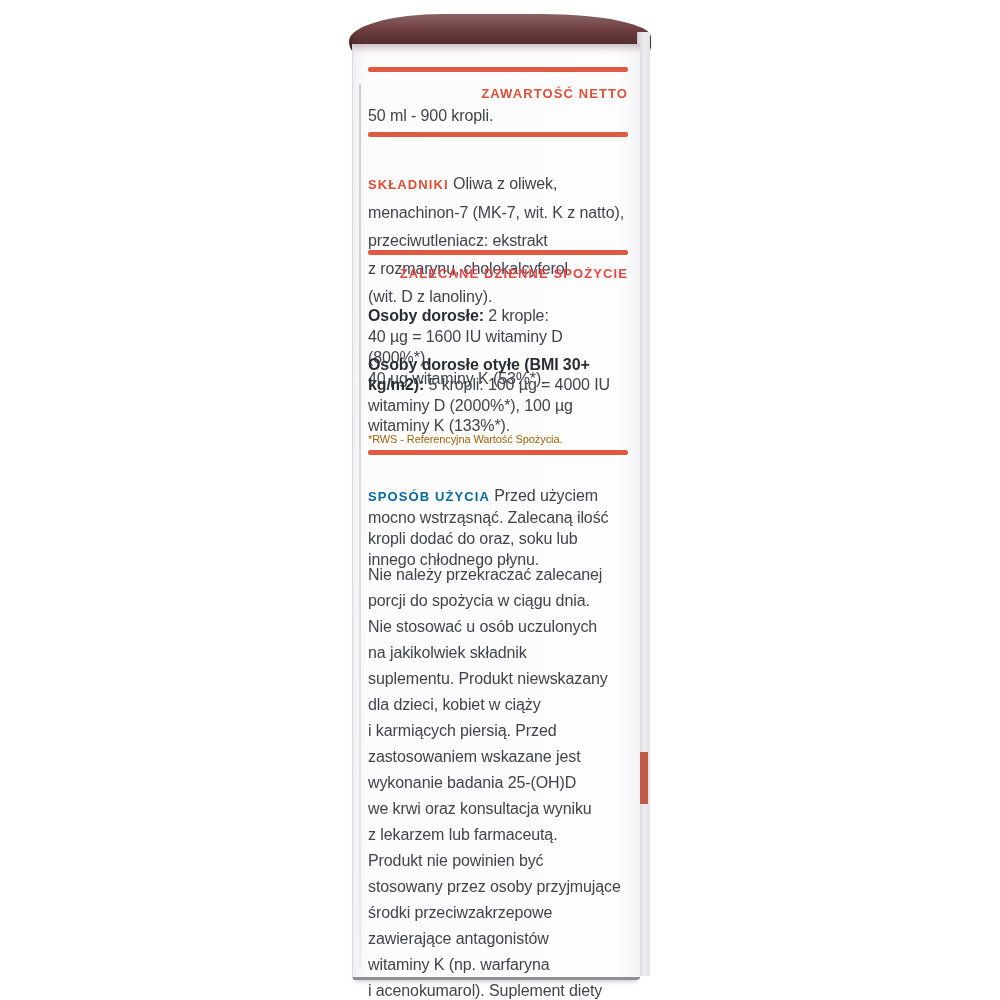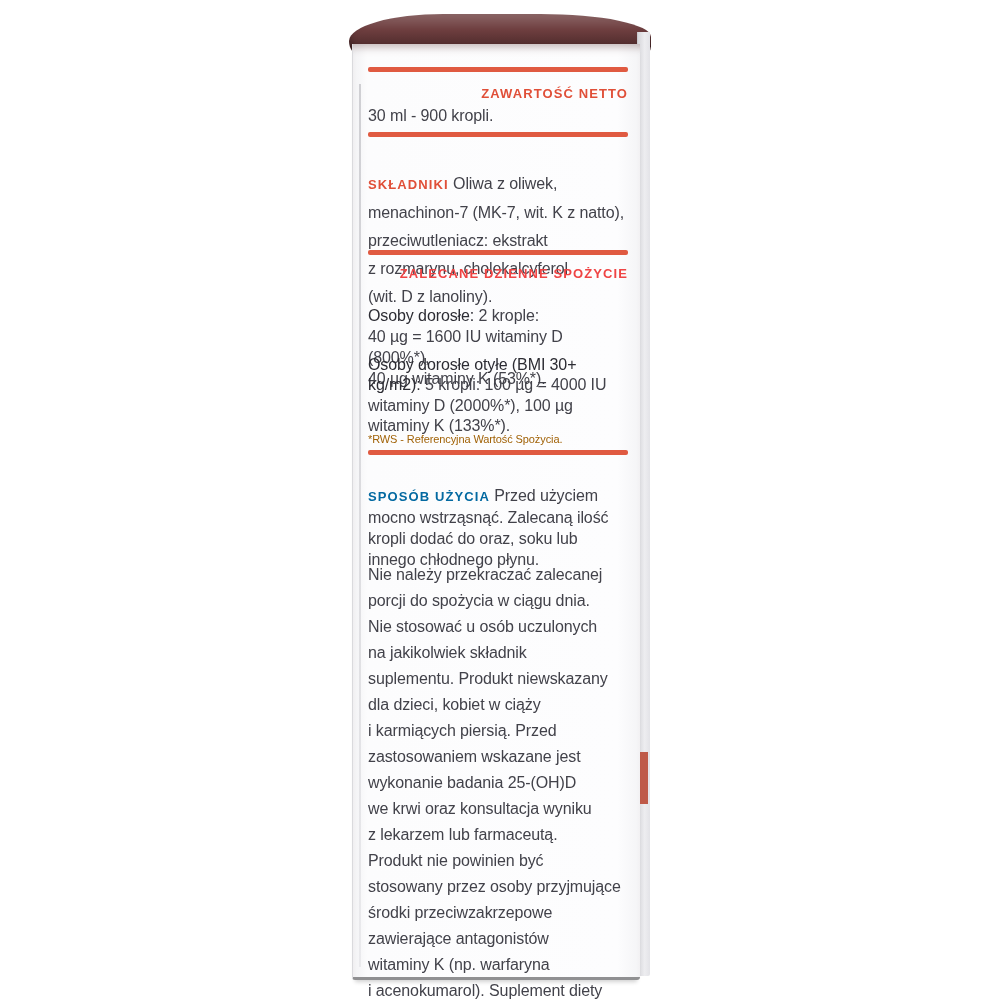--- a/index.html
+++ b/index.html
@@ -57,21 +57,21 @@
     text-align: right;
   }
   .inline-header {
     font-size: 13px; font-weight: 700; letter-spacing: 1.1px;
   }
 
   .body-text { font-size: 16px; line-height: 21px; white-space: pre-line; letter-spacing: -0.1px; }
   .lh20  { line-height: 28px; }
   .lh205 { line-height: 20.5px; }
   .lh206 { line-height: 26px; }
-  .bold-run { font-weight: 400; color: #2c2c33; }
+  .bold-run { font-weight: 700; color: #2c2c33; }
   .footnote { font-size: 11px; line-height: 18px; color: #a16207; letter-spacing: -0.1px; }
 
   .rule1 { top: 55px; }  .h-netto { top: 74px; }  .v-netto { top: 93px; font-size: 16px; }
   .rule2 { top: 120px; } .p-skladniki { top: 130px; }
   .rule3 { top: 238px; } .h-zalecane { top: 254px; }
   .p-adults { top: 272px; } .p-obese { top: 322px; } .p-rws { top: 418px; }
   .rule4 { top: 438px; } .p-usage { top: 452px; }
   .p-warnings { top: 550px; }
 </style>
 </head>
@@ -89,21 +89,21 @@
     <div class="face">
       <div class="face-crease"></div>
     </div>
 
     <div class="content">
 
       <div class="rule rule1" style="background-color: rgb(224, 90, 65);"></div>
 
       <div class="sec-header h-netto" style="color: rgb(224, 79, 56);">ZAWARTOŚĆ NETTO</div>
 
-      <div class="body-text v-netto">30 ml - 900 kropli.</div>
+      <div class="body-text v-netto">50 ml - 900 kropli.</div>
 
       <div class="rule rule2" style="background-color: rgb(224, 90, 65);"></div>
 
       <div class="body-text lh20 p-skladniki">
         <span class="inline-header" style="color: rgb(224, 79, 56);">SKŁADNIKI</span><span> Oliwa z oliwek,
 menachinon-7 (MK-7, wit. K z natto),
 przeciwutleniacz: ekstrakt
 z rozmarynu, cholekalcyferol
 (wit. D z lanoliny).</span>
       </div>

